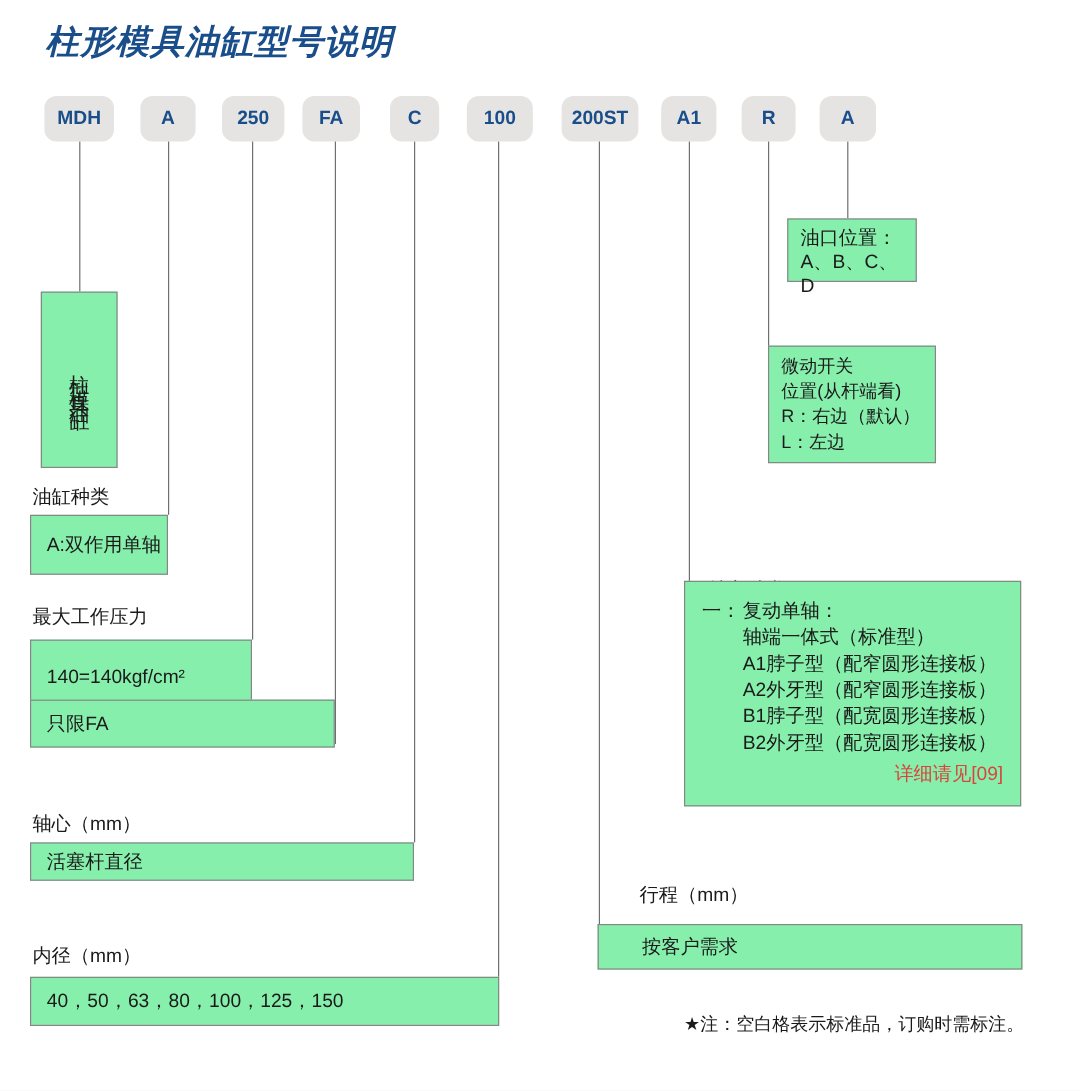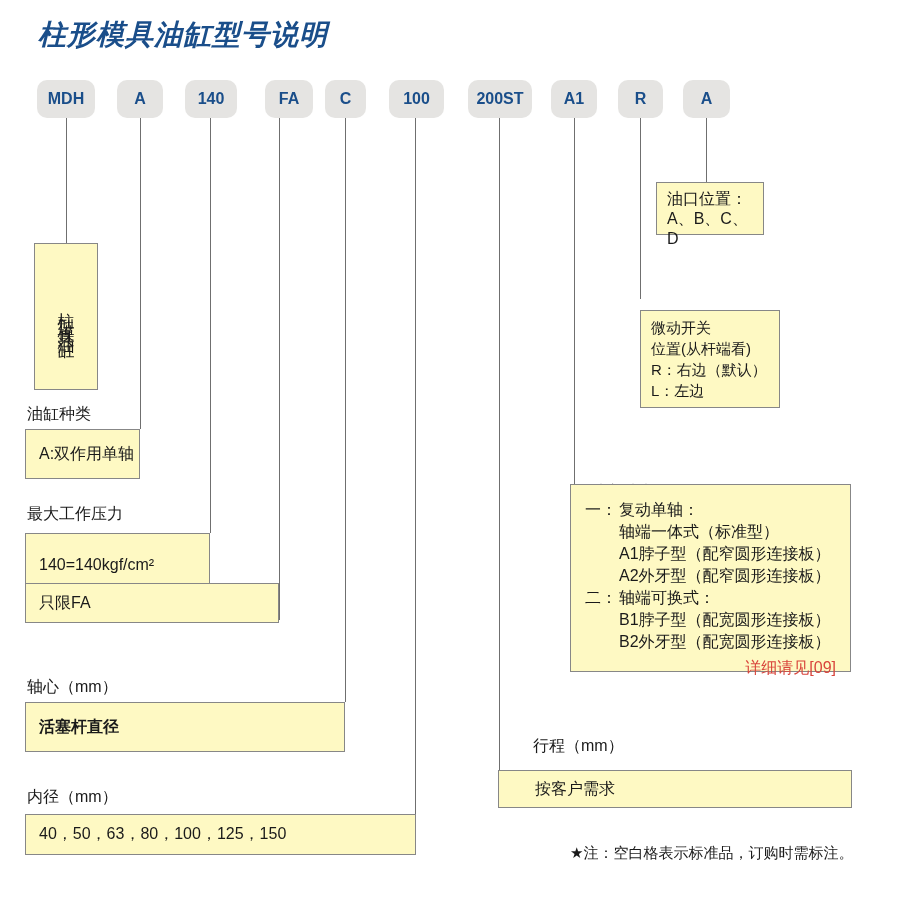--- a/index.html
+++ b/index.html
@@ -22,21 +22,21 @@
     font-size:28px;font-weight:bold;color:var(--accent);letter-spacing:1px;font-style:italic;
   }
   .pill{
     position:absolute;top:80px;height:38px;border-radius:10px;
     background:var(--pill-bg);color:var(--accent);
     font-size:16px;font-weight:bold;
     display:flex;align-items:center;justify-content:center;
   }
   .vline{position:absolute;width:1px;background:var(--line);}
   .ebox{
-    position:absolute;border:1px solid var(--border);background:#fef9c3;
+    position:absolute;border:1px solid var(--border);background:#86efac;
     font-size:16px;color:var(--ink);
   }
   .ebox.flexv{display:flex;align-items:center;}
   .lbl{position:absolute;font-size:16px;font-weight:500;color:var(--ink);white-space:nowrap;}
   .vertical-box{
     display:flex;align-items:center;justify-content:center;
   }
   .vtext{
     writing-mode:vertical-rl;text-orientation:upright;
     font-size:17px;letter-spacing:6px;font-weight:500;
@@ -52,22 +52,22 @@
 </style>
 </head>
 <body>
 
 <div id="canvas">
 
   <div class="title">柱形模具油缸型号说明</div>
 
   <div class="pill" style="left:37px;width:58px;">MDH</div>
   <div class="pill" style="left:117px;width:46px;">A</div>
-  <div class="pill" style="left:185px;width:52px;">140</div>
-  <div class="pill" style="left:265px;width:48px;">FA</div>
+  <div class="pill" style="left:185px;width:52px;">250</div>
+  <div class="pill" style="left:252px;width:48px;">FA</div>
   <div class="pill" style="left:325px;width:41px;">C</div>
   <div class="pill" style="left:389px;width:55px;">100</div>
   <div class="pill" style="left:468px;width:64px;">200ST</div>
   <div class="pill" style="left:551px;width:46px;">A1</div>
   <div class="pill" style="left:618px;width:45px;">R</div>
   <div class="pill" style="left:683px;width:47px;">A</div>
 
   <div class="vline" style="left:66px;top:118px;height:125px;"></div>
   <div class="vline" style="left:140px;top:118px;height:311px;"></div>
   <div class="vline" style="left:210px;top:118px;height:415px;"></div>
@@ -92,52 +92,49 @@
   <div class="ebox flexv pad" style="left:25px;top:533px;width:185px;height:64px;">
     <span>140=140kgf/cm²</span>
   </div>
 
   <div class="lbl" style="left:27px;top:590px;text-align:center;">安装形式</div>
   <div class="ebox flexv pad" style="left:25px;top:583px;width:254px;height:40px;">
     <span>只限FA</span>
   </div>
 
   <div class="lbl" style="left:27px;top:677px;">轴心（mm）</div>
-  <div class="ebox flexv pad" style="left:25px;top:702px;width:320px;height:50px;font-weight:bold;">
+  <div class="ebox flexv pad" style="left:25px;top:702px;width:320px;height:32px;">
     <span>活塞杆直径</span>
   </div>
 
   <div class="lbl" style="left:27px;top:787px;">内径（mm）</div>
   <div class="ebox flexv pad" style="left:25px;top:814px;width:391px;height:41px;">
     <span>40，50，63，80，100，125，150</span>
   </div>
 
   <div class="ebox multiline" style="left:656px;top:182px;width:108px;height:53px;line-height:20px;font-size:16px;">
     <div>油口位置：</div>
     <div>A、B、C、D</div>
   </div>
 
-  <div class="ebox multiline" style="left:640px;top:310px;width:140px;height:98px;border-width:1.5px;">
+  <div class="ebox multiline" style="left:640px;top:288px;width:140px;height:98px;border-width:1.5px;">
     <div>微动开关</div>
     <div>位置(从杆端看)</div>
     <div>R：右边（默认）</div>
     <div>L：左边</div>
   </div>
 
   <div class="lbl" style="left:590px;top:482px;">轴心种类</div>
   <div class="ebox shaft-box" style="left:570px;top:484px;width:281px;height:188px;">
     <div class="srow">
       <span class="pfx">一：</span><span>复动单轴：</span>
     </div>
     <div class="srow sub">轴端一体式（标准型）</div>
     <div class="srow sub">A1脖子型（配窄圆形连接板）</div>
     <div class="srow sub">A2外牙型（配窄圆形连接板）</div>
-    <div class="srow">
-      <span class="pfx">二：</span><span>轴端可换式：</span>
-    </div>
     <div class="srow sub">B1脖子型（配宽圆形连接板）</div>
     <div class="srow sub">B2外牙型（配宽圆形连接板）</div>
     <div class="note-red">详细请见[09]</div>
   </div>
 
   <div class="lbl" style="left:533px;top:736px;">行程（mm）</div>
   <div class="ebox flexv" style="left:498px;top:770px;width:354px;height:38px;border-width:1.5px;padding-left:36px;">
     <span>按客户需求</span>
   </div>
 

